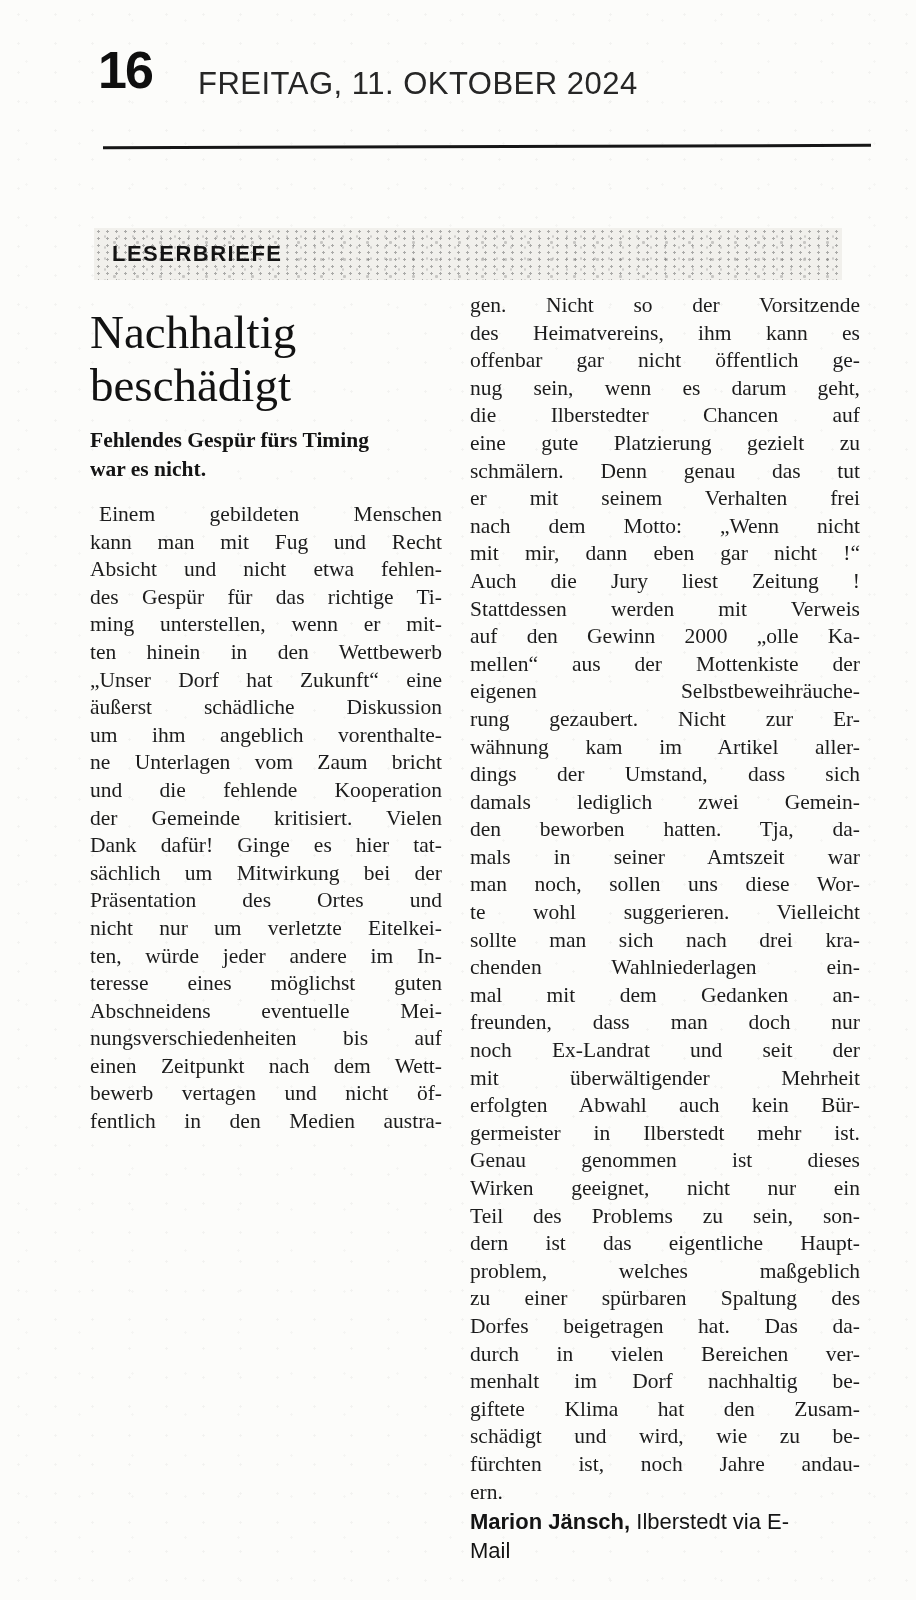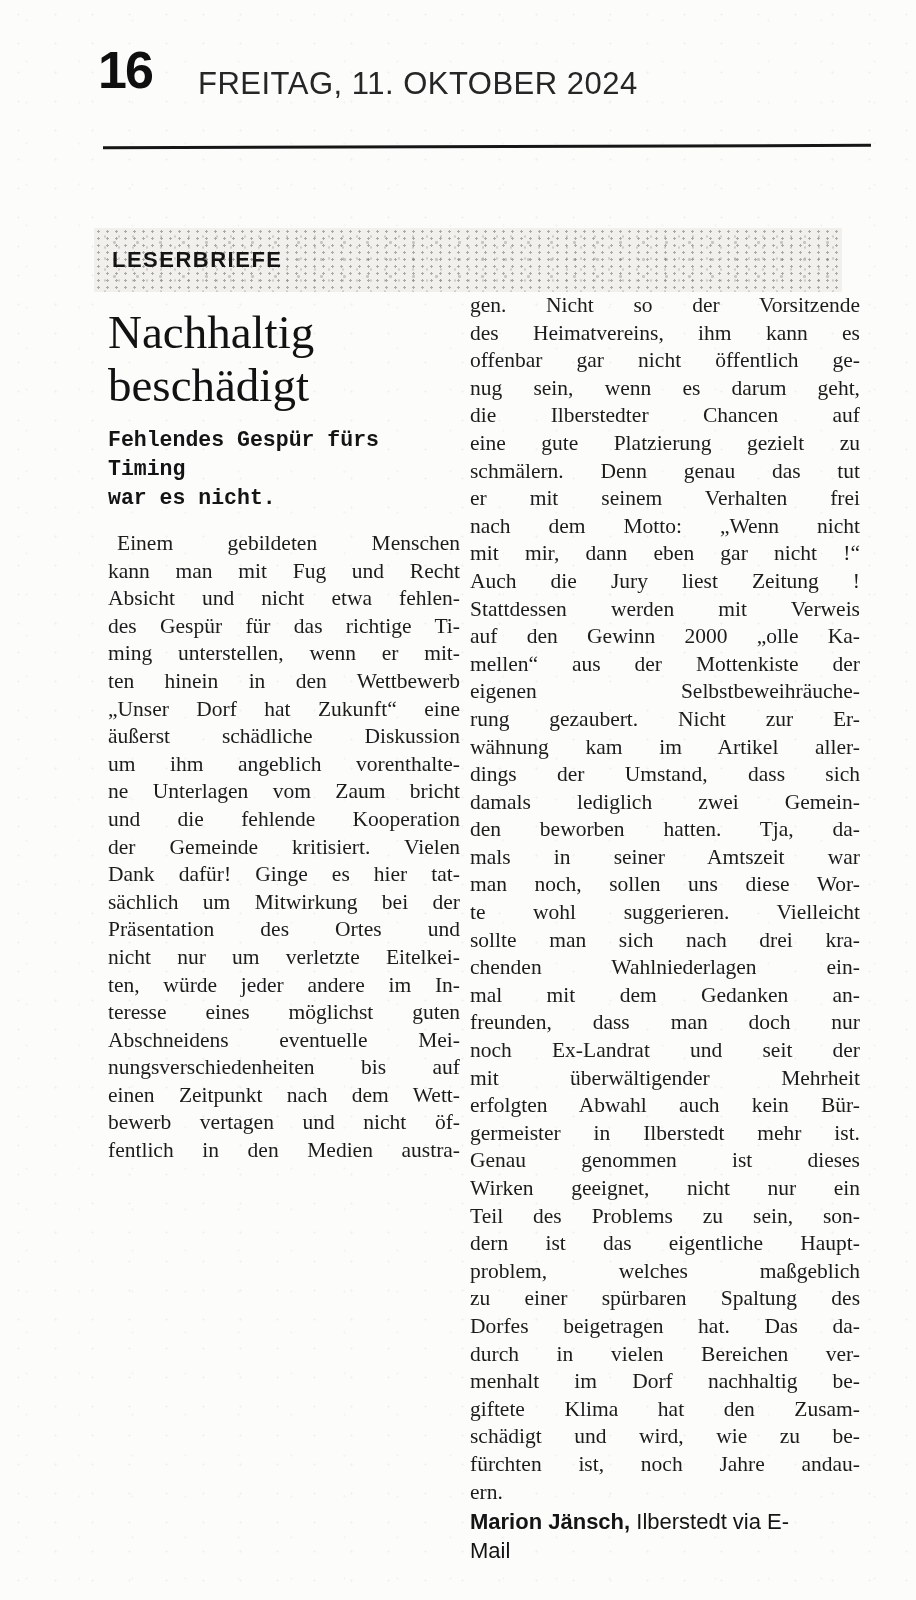--- a/index.html
+++ b/index.html
@@ -20,45 +20,45 @@
   .date{
     position:absolute;left:198px;top:66px;
     font-family:"Liberation Sans",sans-serif;font-weight:400;
     font-size:31px;letter-spacing:.5px;color:#262626;
   }
   .rule{
     position:absolute;left:103px;top:145px;width:768px;height:3px;
     background:#161616;transform:rotate(-0.18deg);
   }
   .section-band{
-    position:absolute;left:94px;top:228px;width:748px;height:64px;
+    position:absolute;left:94px;top:228px;width:748px;height:52px;
     display:flex;align-items:center;
     background-color:#f1f0ec;
     background-image:
       radial-gradient(circle, rgba(100,100,100,.5) 1px, transparent 1.2px),
       radial-gradient(circle, rgba(140,140,140,.35) 1px, transparent 1.3px),
       radial-gradient(circle, rgba(90,90,90,.28) 1.3px, transparent 1.7px);
     background-size:9px 7px,14px 11px,23px 17px;
     background-position:0 0,4px 3px,9px 6px;
   }
   .section-label{
     padding-left:18px;
     font-family:"Liberation Sans",sans-serif;font-weight:700;
     font-size:22px;letter-spacing:1.5px;color:#141414;
   }
-  .col-left{position:absolute;left:108px;top:306px;width:352px;}
+  .col-left{position:absolute;left:90px;top:306px;width:352px;}
   .col-right{position:absolute;left:470px;top:292px;width:390px;}
   .headline{margin:0 0 14px 0;}
   .headline-line{
     font-family:"Liberation Serif",serif;font-weight:400;
     font-size:47px;line-height:53px;color:#121212;
   }
   .subhead{margin:0 0 17px 0;}
   .subhead-line{
-    font-family:Liberation Mono, monospace;font-weight:700;
+    font-family:Liberation Serif, serif;font-weight:700;
     font-size:21.5px;line-height:29px;color:#141414;
   }
   .body-text .bodyline{
     font-size:21.5px;line-height:27.6px;
     text-align:justify;text-align-last:justify;color:#1c1c1c;
   }
   .body-text .bodyline.short{text-align-last:left;}
   .col-left .body-text .bodyline:first-child{text-indent:9px;}
   .signature{
     margin-top:2px;

